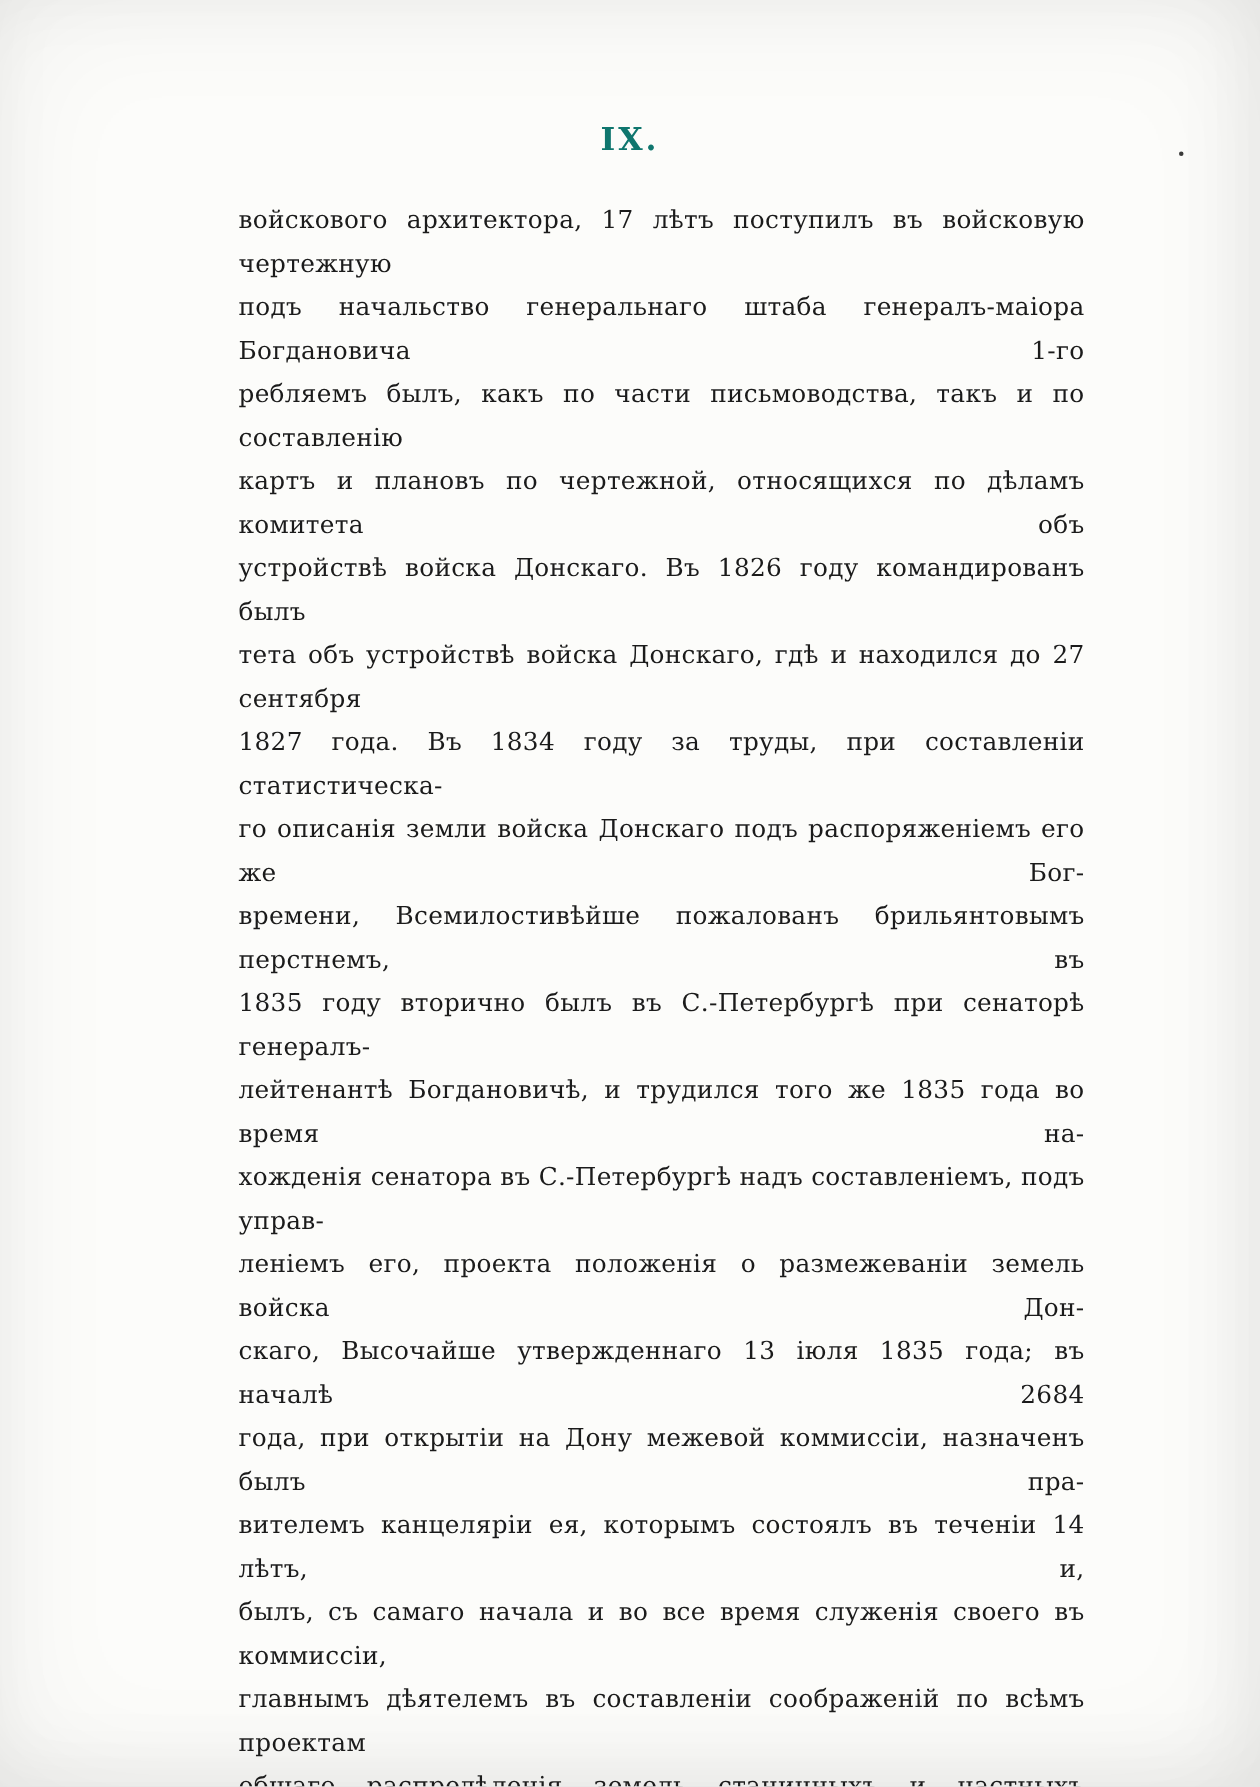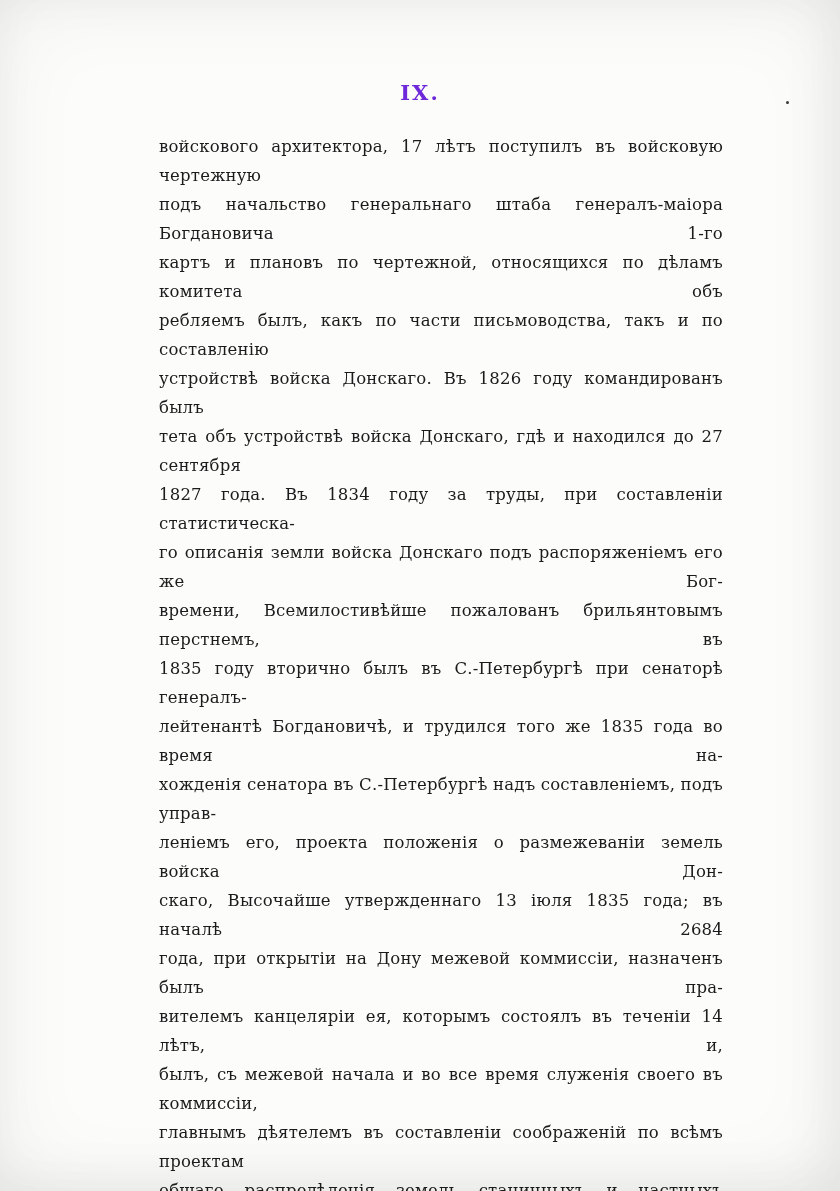--- a/index.html
+++ b/index.html
@@ -22,21 +22,21 @@
   }
   .page-number {
     position: absolute;
     top: 80px;
     left: 0;
     width: 100%;
     text-align: center;
     font-size: 21px;
     font-weight: bold;
     letter-spacing: 2px;
-    color: #6d28d9;
+    color: #0f766e;
   }
   .ink-speck {
     position: absolute;
     top: 101px;
     left: 786px;
     width: 3px;
     height: 3px;
     border-radius: 50%;
     background: #3a3a3a;
   }
@@ -64,32 +64,32 @@
 </head>
 <body>
 
 <div class="page">
   <div class="page-number">IX.</div>
   <div class="ink-speck"></div>
   <div class="body-text">
       <div class="paragraph">
         <div class="line">войскового архитектора, 17 лѣтъ поступилъ въ войсковую чертежную</div>
         <div class="line">подъ начальство генеральнаго штаба генералъ-маіора Богдановича 1-го</div>
+        <div class="line">ребляемъ былъ, какъ по части письмоводства, такъ и по составленію</div>
         <div class="line">картъ и плановъ по чертежной, относящихся по дѣламъ комитета объ</div>
-        <div class="line">ребляемъ былъ, какъ по части письмоводства, такъ и по составленію</div>
         <div class="line">устройствѣ войска Донскаго. Въ 1826 году командированъ былъ</div>
         <div class="line">тета объ устройствѣ войска Донскаго, гдѣ и находился до 27 сентября</div>
         <div class="line">1827 года. Въ 1834 году за труды, при составленіи статистическа-</div>
         <div class="line">го описанія земли войска Донскаго подъ распоряженіемъ его же Бог-</div>
         <div class="line">времени, Всемилостивѣйше пожалованъ брильянтовымъ перстнемъ, въ</div>
         <div class="line">1835 году вторично былъ въ С.-Петербургѣ при сенаторѣ генералъ-</div>
         <div class="line">лейтенантѣ Богдановичѣ, и трудился того же 1835 года во время на-</div>
         <div class="line">хожденія сенатора въ С.-Петербургѣ надъ составленіемъ, подъ управ-</div>
         <div class="line">леніемъ его, проекта положенія о размежеваніи земель войска Дон-</div>
         <div class="line">скаго, Высочайше утвержденнаго 13 іюля 1835 года; въ началѣ 2684</div>
         <div class="line">года, при открытіи на Дону межевой коммиссіи, назначенъ былъ пра-</div>
         <div class="line">вителемъ канцеляріи ея, которымъ состоялъ въ теченіи 14 лѣтъ, и,</div>
-        <div class="line">былъ, съ межевой начала и во все время служенія своего въ коммиссіи,</div>
+        <div class="line">былъ, съ самаго начала и во все время служенія своего въ коммиссіи,</div>
         <div class="line">главнымъ дѣятелемъ въ составленіи соображеній по всѣмъ проектам</div>
         <div class="line">общаго распредѣленія земель станичныхъ и частныхъ владѣній. Въ</div>
       </div>
     </div>
 </div>
 
 </body></html>

